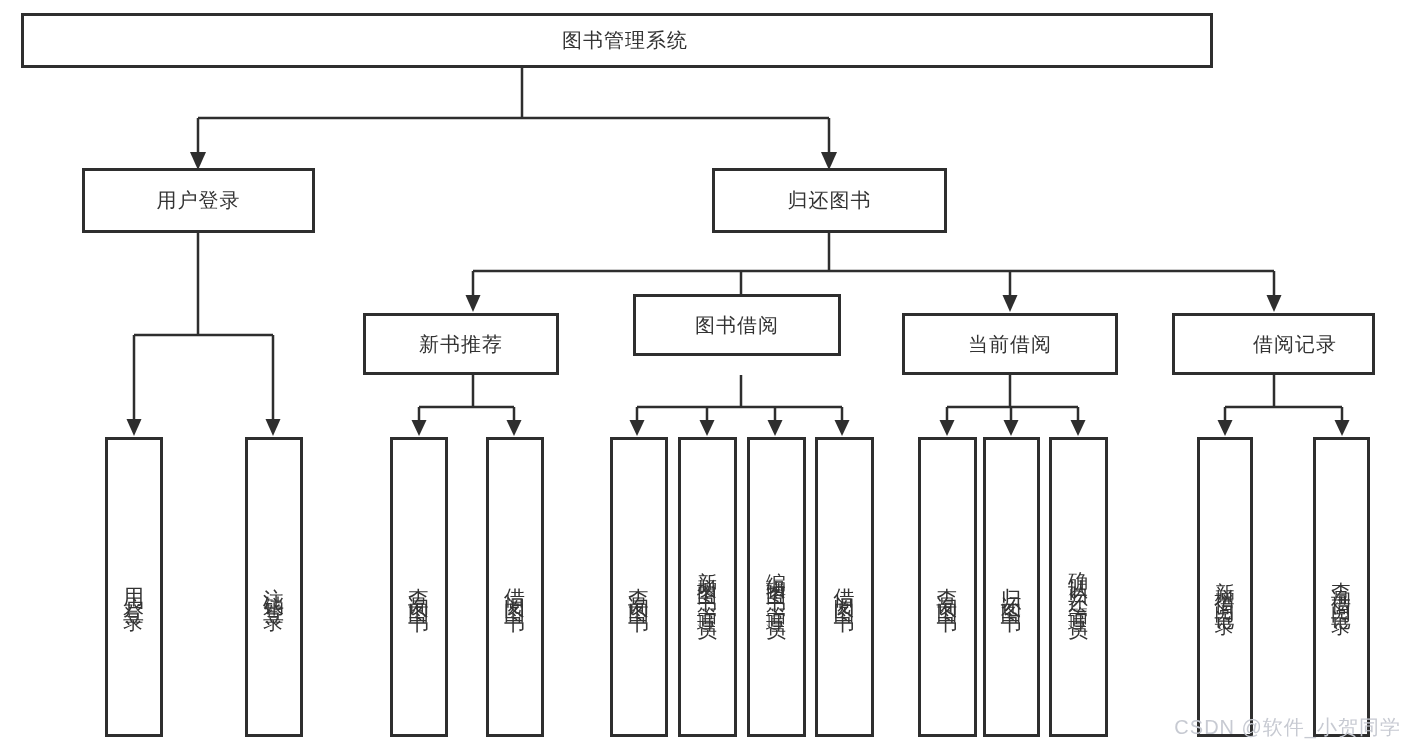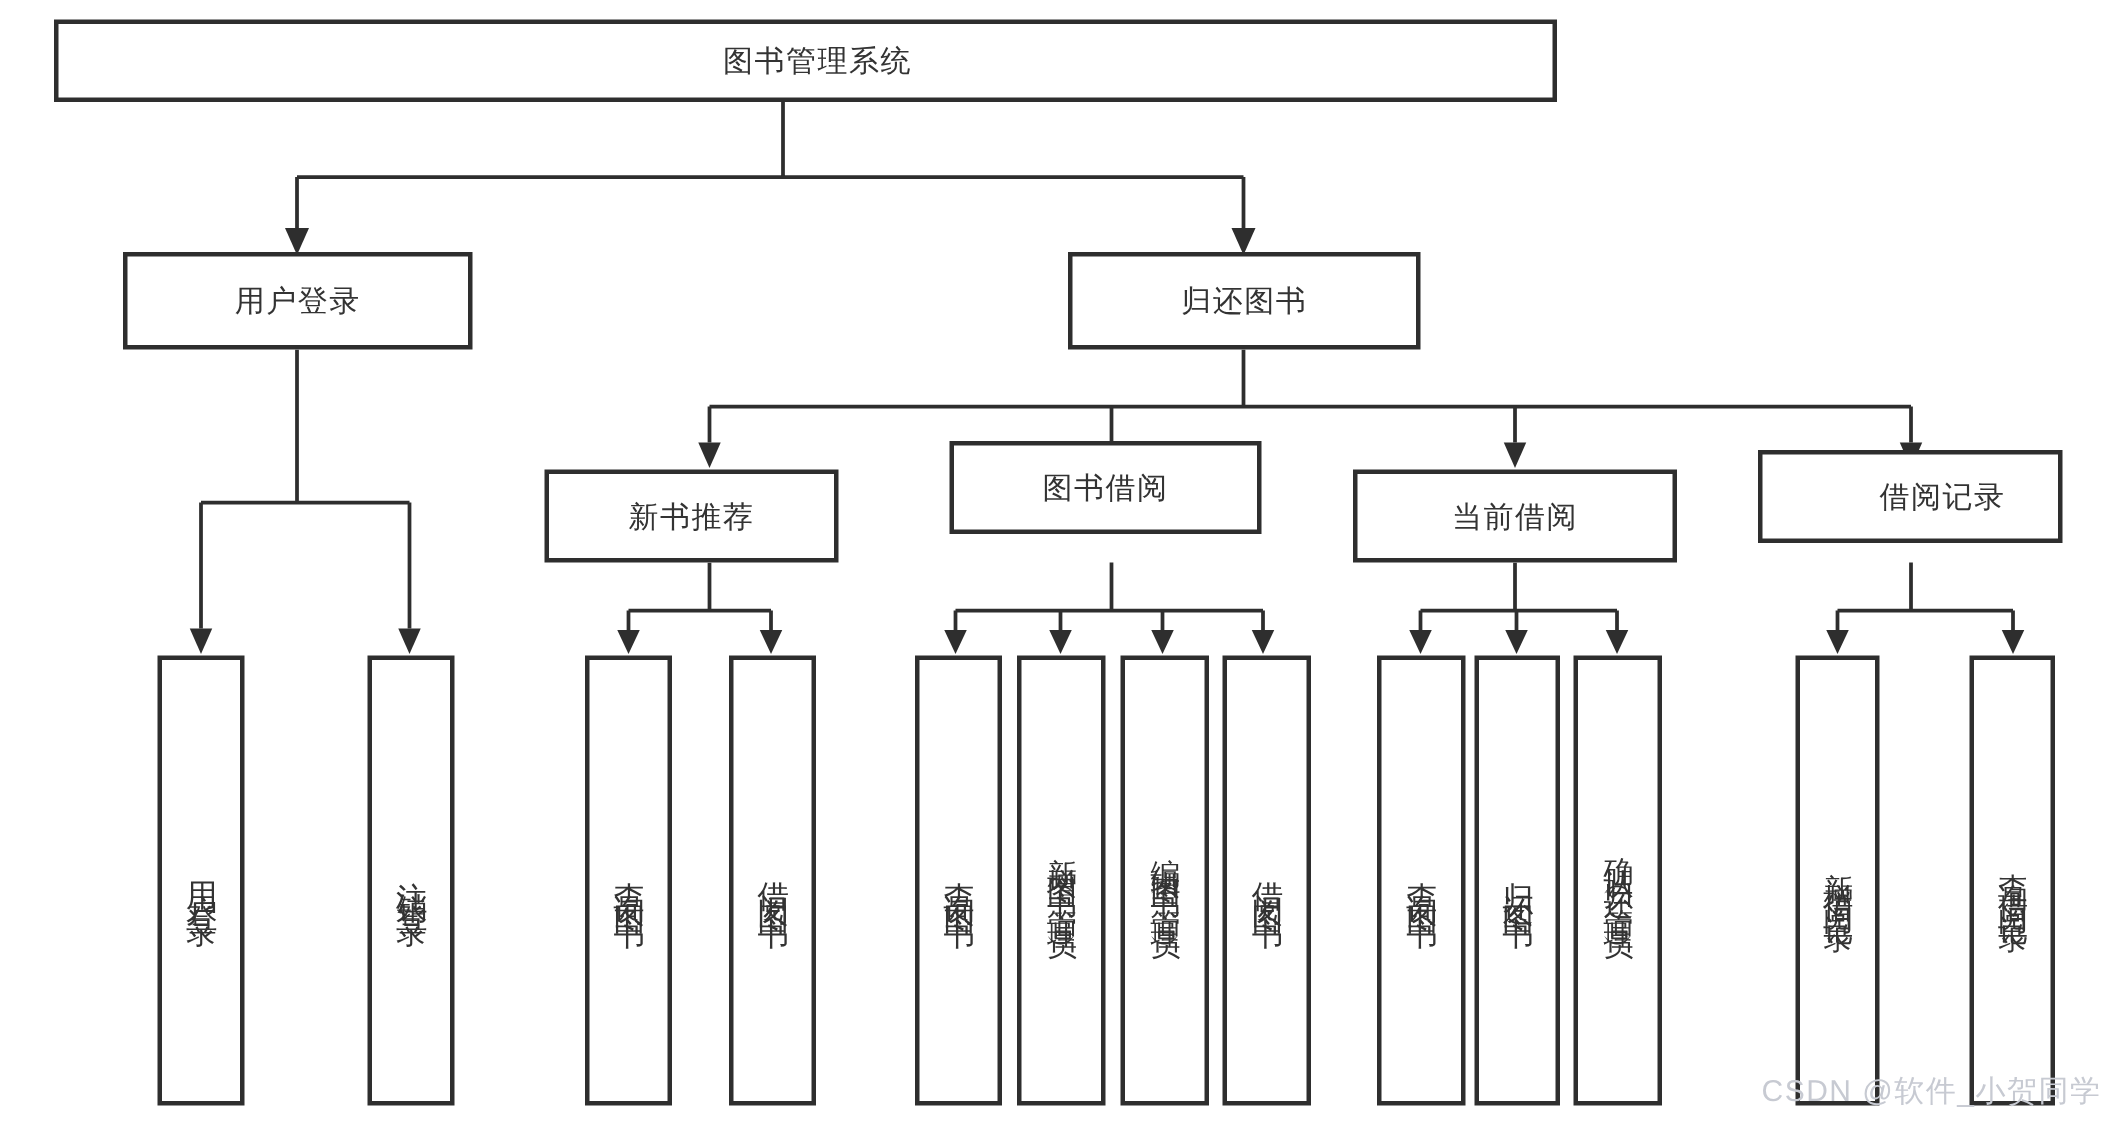--- a/index.html
+++ b/index.html
@@ -86,29 +86,29 @@
     <path d="M1010 375 V407 M947 407 H1078 M947 407 V420 M1011 407 V420 M1078 407 V420"></path>
     <polygon points="939.5,420 954.5,420 947,436"></polygon>
     <polygon points="1003.5,420 1018.5,420 1011,436"></polygon>
     <polygon points="1070.5,420 1085.5,420 1078,436"></polygon>
 
     <path d="M1274 375 V407 M1225 407 H1342 M1225 407 V420 M1342 407 V420"></path>
     <polygon points="1217.5,420 1232.5,420 1225,436"></polygon>
     <polygon points="1334.5,420 1349.5,420 1342,436"></polygon>
   </svg>
 
-  <div class="node hnode" style="left:36px;top:13px;width:1002px;height:55px;padding-left:16px;">图书管理系统</div>
+  <div class="node hnode" style="left:21px;top:13px;width:1192px;height:55px;padding-left:16px;">图书管理系统</div>
 
   <div class="node hnode" style="left:82px;top:168px;width:233px;height:65px;">用户登录</div>
   <div class="node hnode" style="left:712px;top:168px;width:235px;height:65px;">归还图书</div>
 
   <div class="node hnode" style="left:363px;top:313px;width:196px;height:62px;">新书推荐</div>
   <div class="node hnode" style="left:633px;top:294px;width:208px;height:62px;">图书借阅</div>
   <div class="node hnode" style="left:902px;top:313px;width:216px;height:62px;">当前借阅</div>
-  <div class="node hnode" style="left:1172px;top:300px;width:203px;height:62px;padding-left:43px;">借阅记录</div>
+  <div class="node hnode" style="left:1172px;top:313px;width:203px;height:62px;padding-left:43px;">借阅记录</div>
 
   <div class="node vnode" style="left:105px;top:437px;width:58px;height:300px;">用户登录</div>
   <div class="node vnode" style="left:245px;top:437px;width:58px;height:300px;">注销登录</div>
 
   <div class="node vnode" style="left:390px;top:437px;width:58px;height:300px;">查询图书</div>
   <div class="node vnode" style="left:486px;top:437px;width:58px;height:300px;">借阅图书</div>
 
   <div class="node vnode" style="left:610px;top:437px;width:58px;height:300px;">查询图书</div>
   <div class="node vnode long" style="left:678px;top:437px;width:59px;height:300px;">新增图书（管理员）</div>
   <div class="node vnode long" style="left:747px;top:437px;width:59px;height:300px;">编辑图书（管理员）</div>

